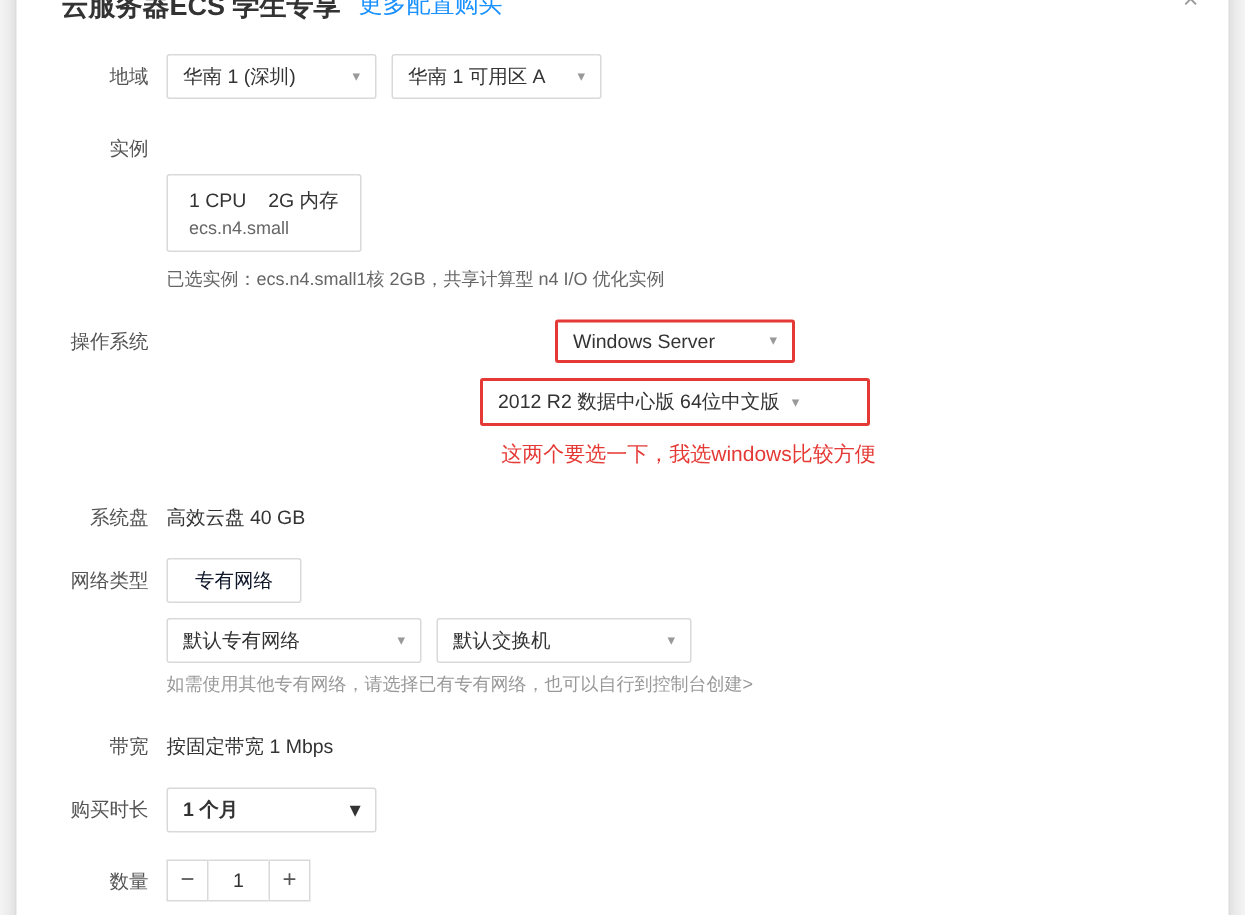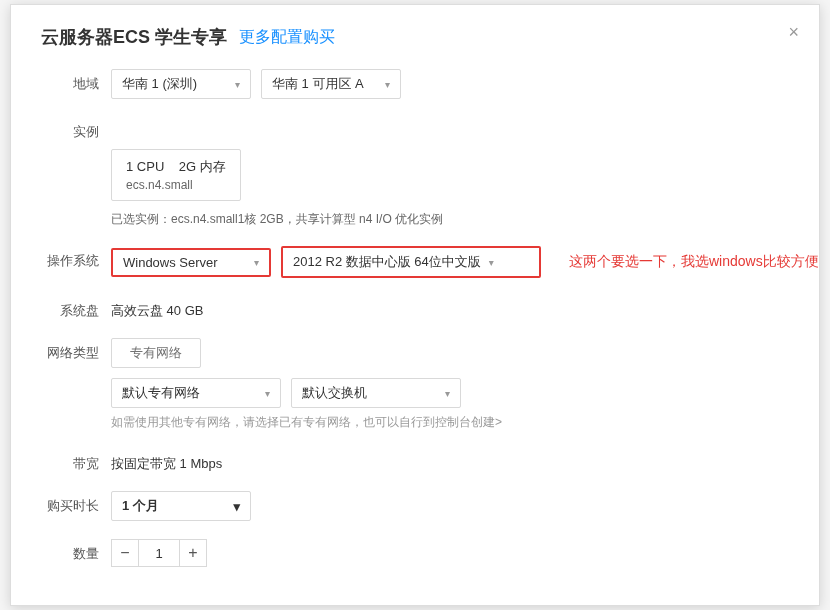--- a/index.html
+++ b/index.html
@@ -113,20 +113,21 @@
     }
     .instance-desc {
       font-size: 12px;
       color: #666;
       margin-top: 4px;
     }
     .os-select-group {
       display: flex;
       gap: 10px;
       align-items: center;
+      flex-direction: column;
     }
     .os-select-box {
       display: flex;
       align-items: center;
       justify-content: space-between;
       border: 2px solid #e53935;
       border-radius: 2px;
       padding: 5px 10px;
       font-size: 13px;
       color: #333;
@@ -154,21 +155,21 @@
     .disk-text {
       font-size: 13px;
       color: #333;
       padding-top: 6px;
     }
     .network-btn {
       border: 1px solid #d9d9d9;
       border-radius: 2px;
       padding: 5px 18px;
       font-size: 13px;
-      color: #737373;
+      color: #0f172a;
       cursor: pointer;
       background: #fff;
       display: inline-block;
       margin-bottom: 10px;
     }
     .network-selects {
       display: flex;
       gap: 10px;
       margin-bottom: 6px;
     }

